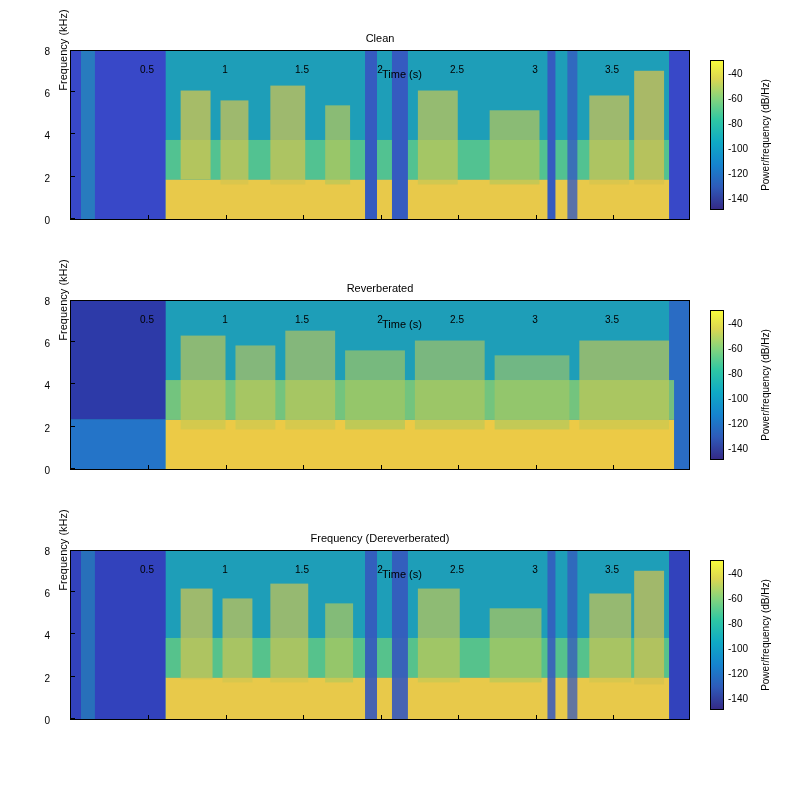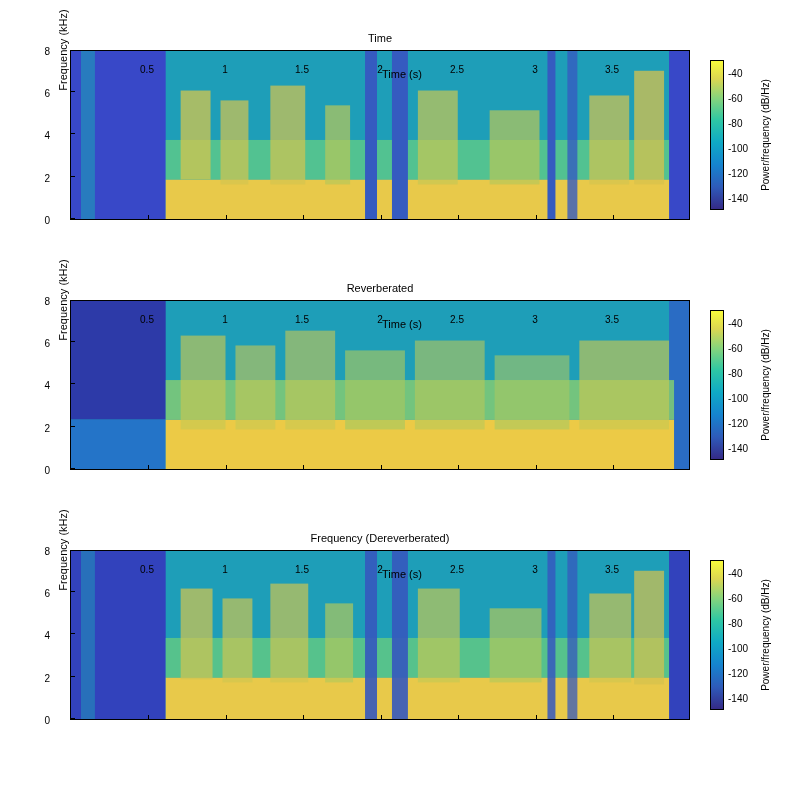--- a/index.html
+++ b/index.html
@@ -18,21 +18,21 @@
 .cblabel { position: absolute; transform: translateY(-50%) rotate(-90deg); font-size: 10px; white-space: nowrap; }
 .cbticks { position: absolute; top: 10px; height: 150px; }
 .cbtick { position: absolute; left: 0; transform: translateY(50%); font-size: 10px; }
 .tickmark-y { position: absolute; left: 0; width: 4px; height: 1px; background: #000; }
 .tickmark-x { position: absolute; bottom: 0; width: 1px; height: 4px; background: #000; }
 </style>
 </head>
 <body>
 
 <div class="panel" style="top:50px;">
-  <div class="title">Time</div>
+  <div class="title">Clean</div>
   <div class="ylabel">Frequency (kHz)</div>
   <div class="plot-area">
     <svg class="spec-img" viewBox="0 0 620 170" preserveAspectRatio="none">
       <rect width="620" height="170" fill="#1e9eb8"></rect>
       <rect x="0" y="0" width="95" height="170" fill="#3848c8"></rect>
       <rect x="10" y="0" width="14" height="170" fill="#1e9eb8" opacity="0.6"></rect>
       <rect x="600" y="0" width="20" height="170" fill="#3848c8"></rect>
       <rect x="95" y="130" width="505" height="40" fill="#e8c94a"></rect>
       <rect x="95" y="90" width="505" height="40" fill="#5cc88a" opacity="0.85"></rect>
       <rect x="110" y="40" width="30" height="90" fill="#d4c54e" opacity="0.75"></rect>

